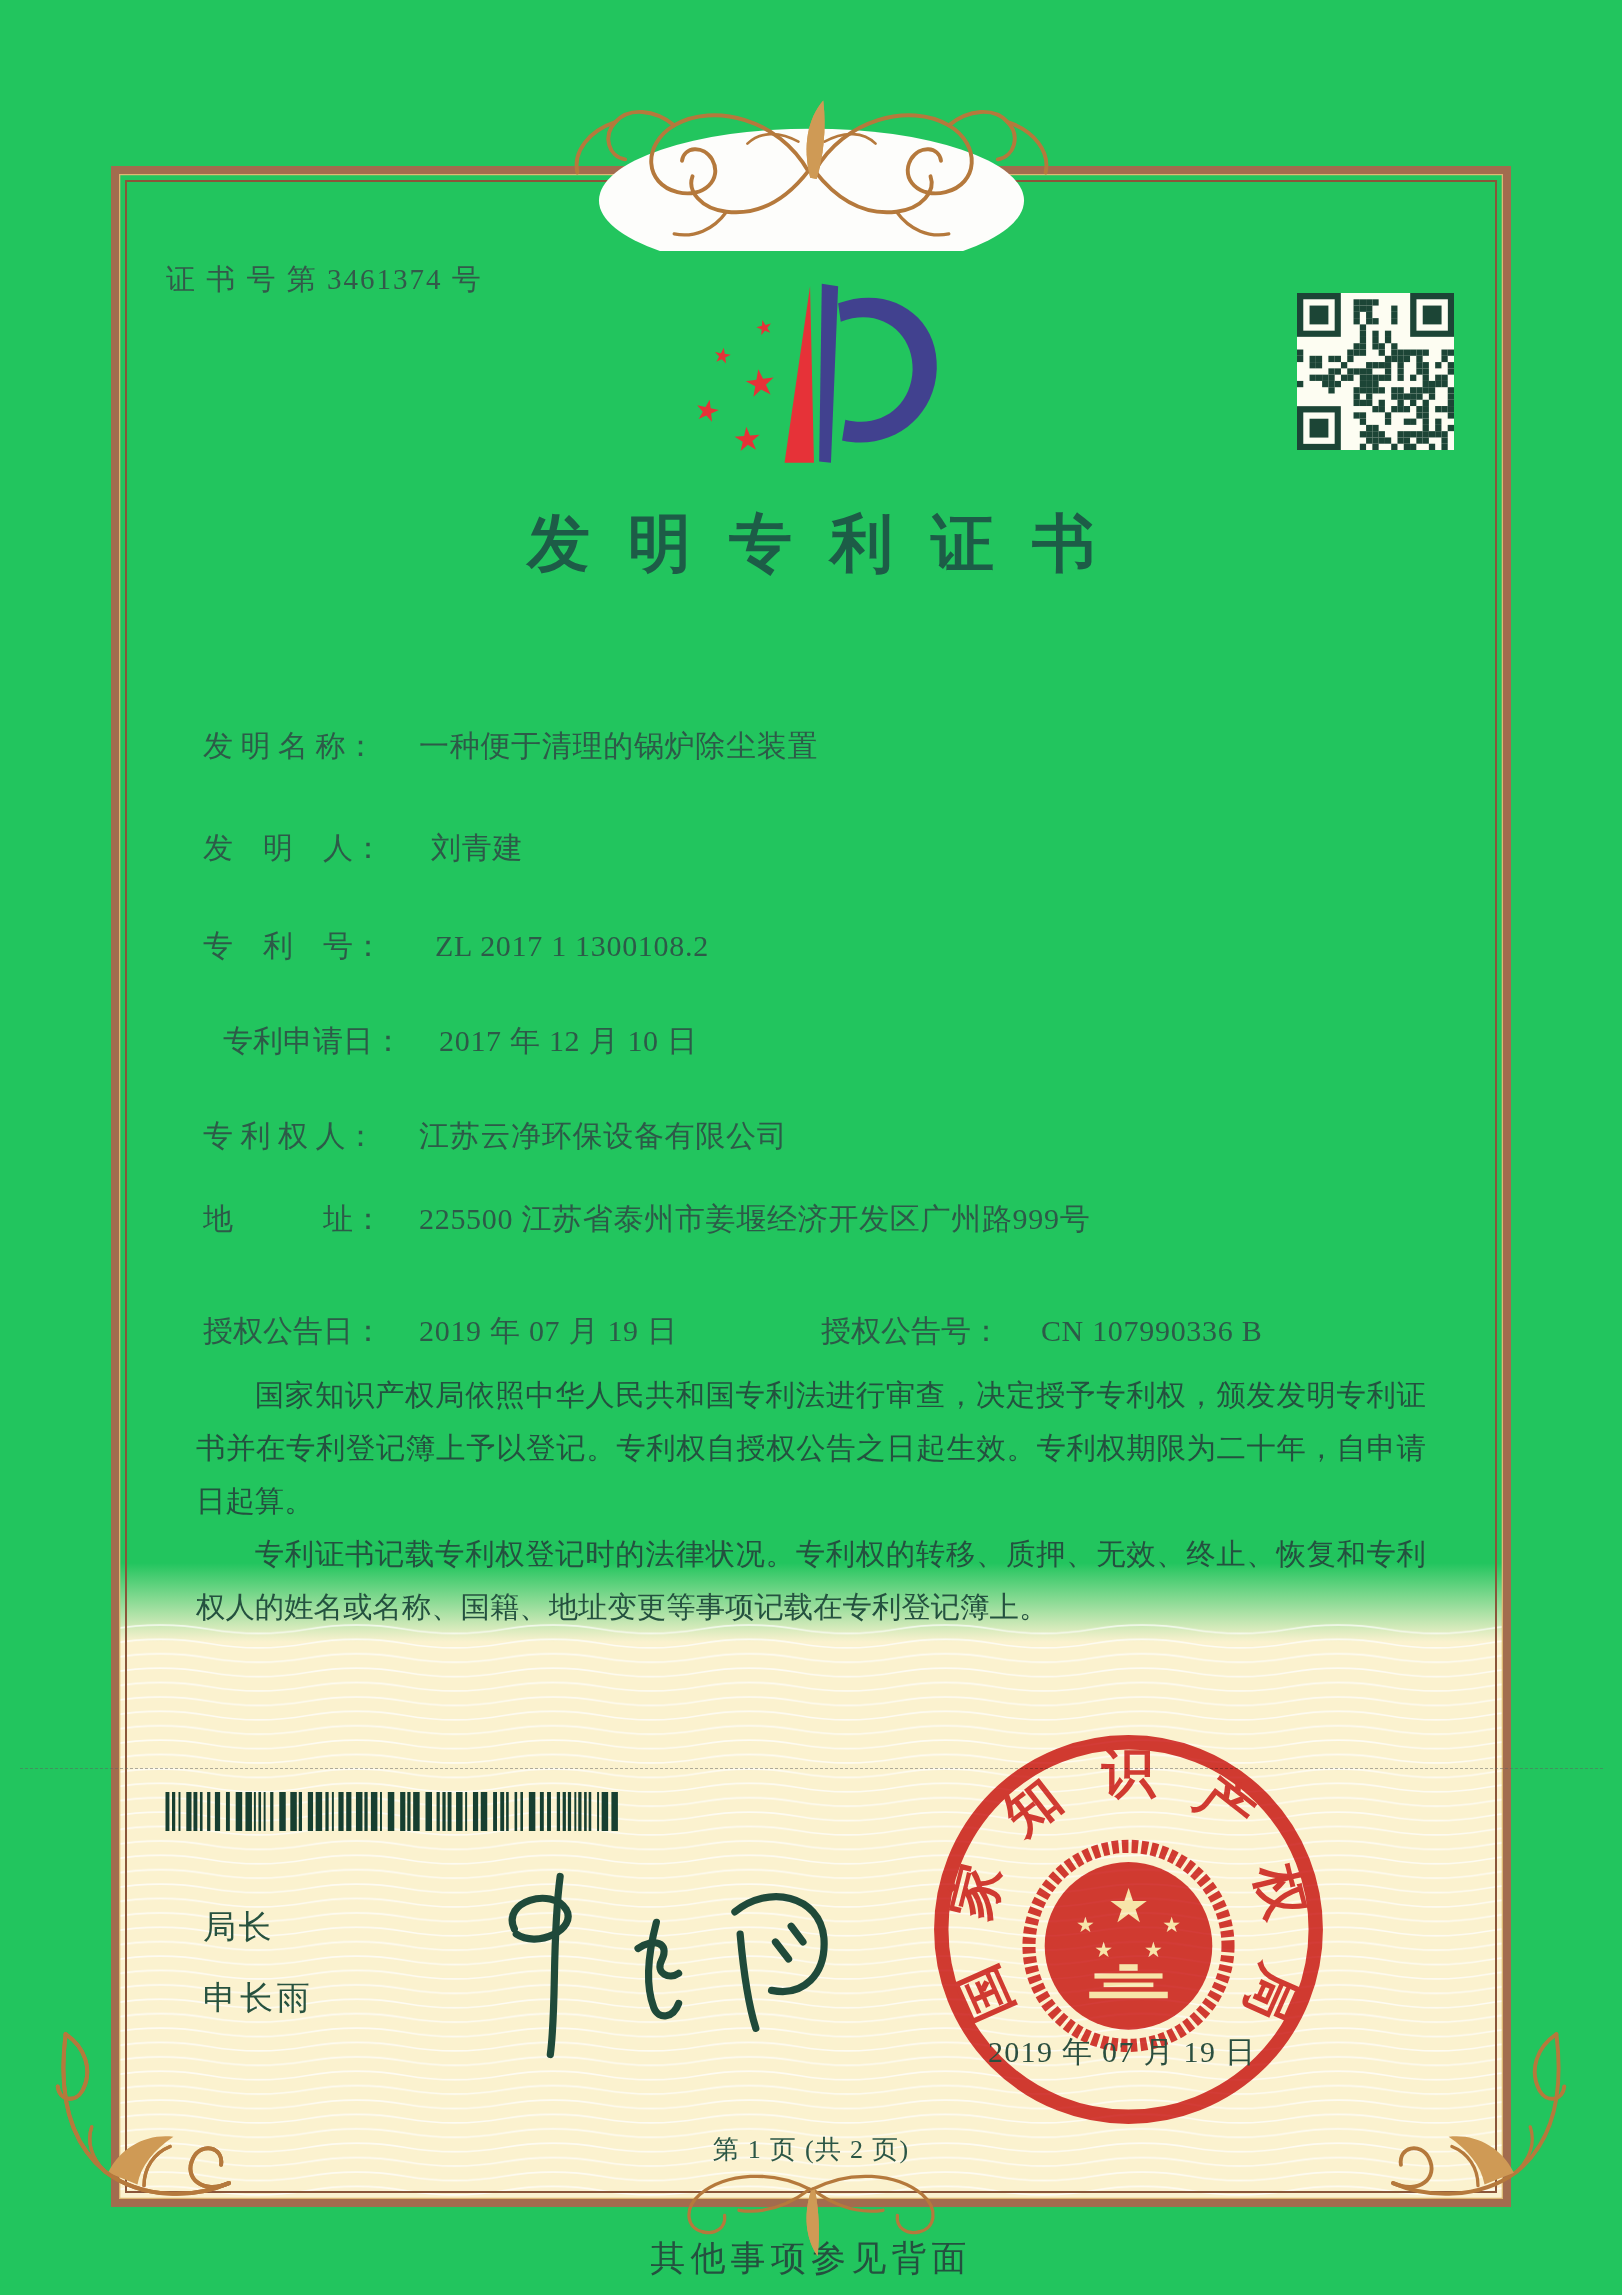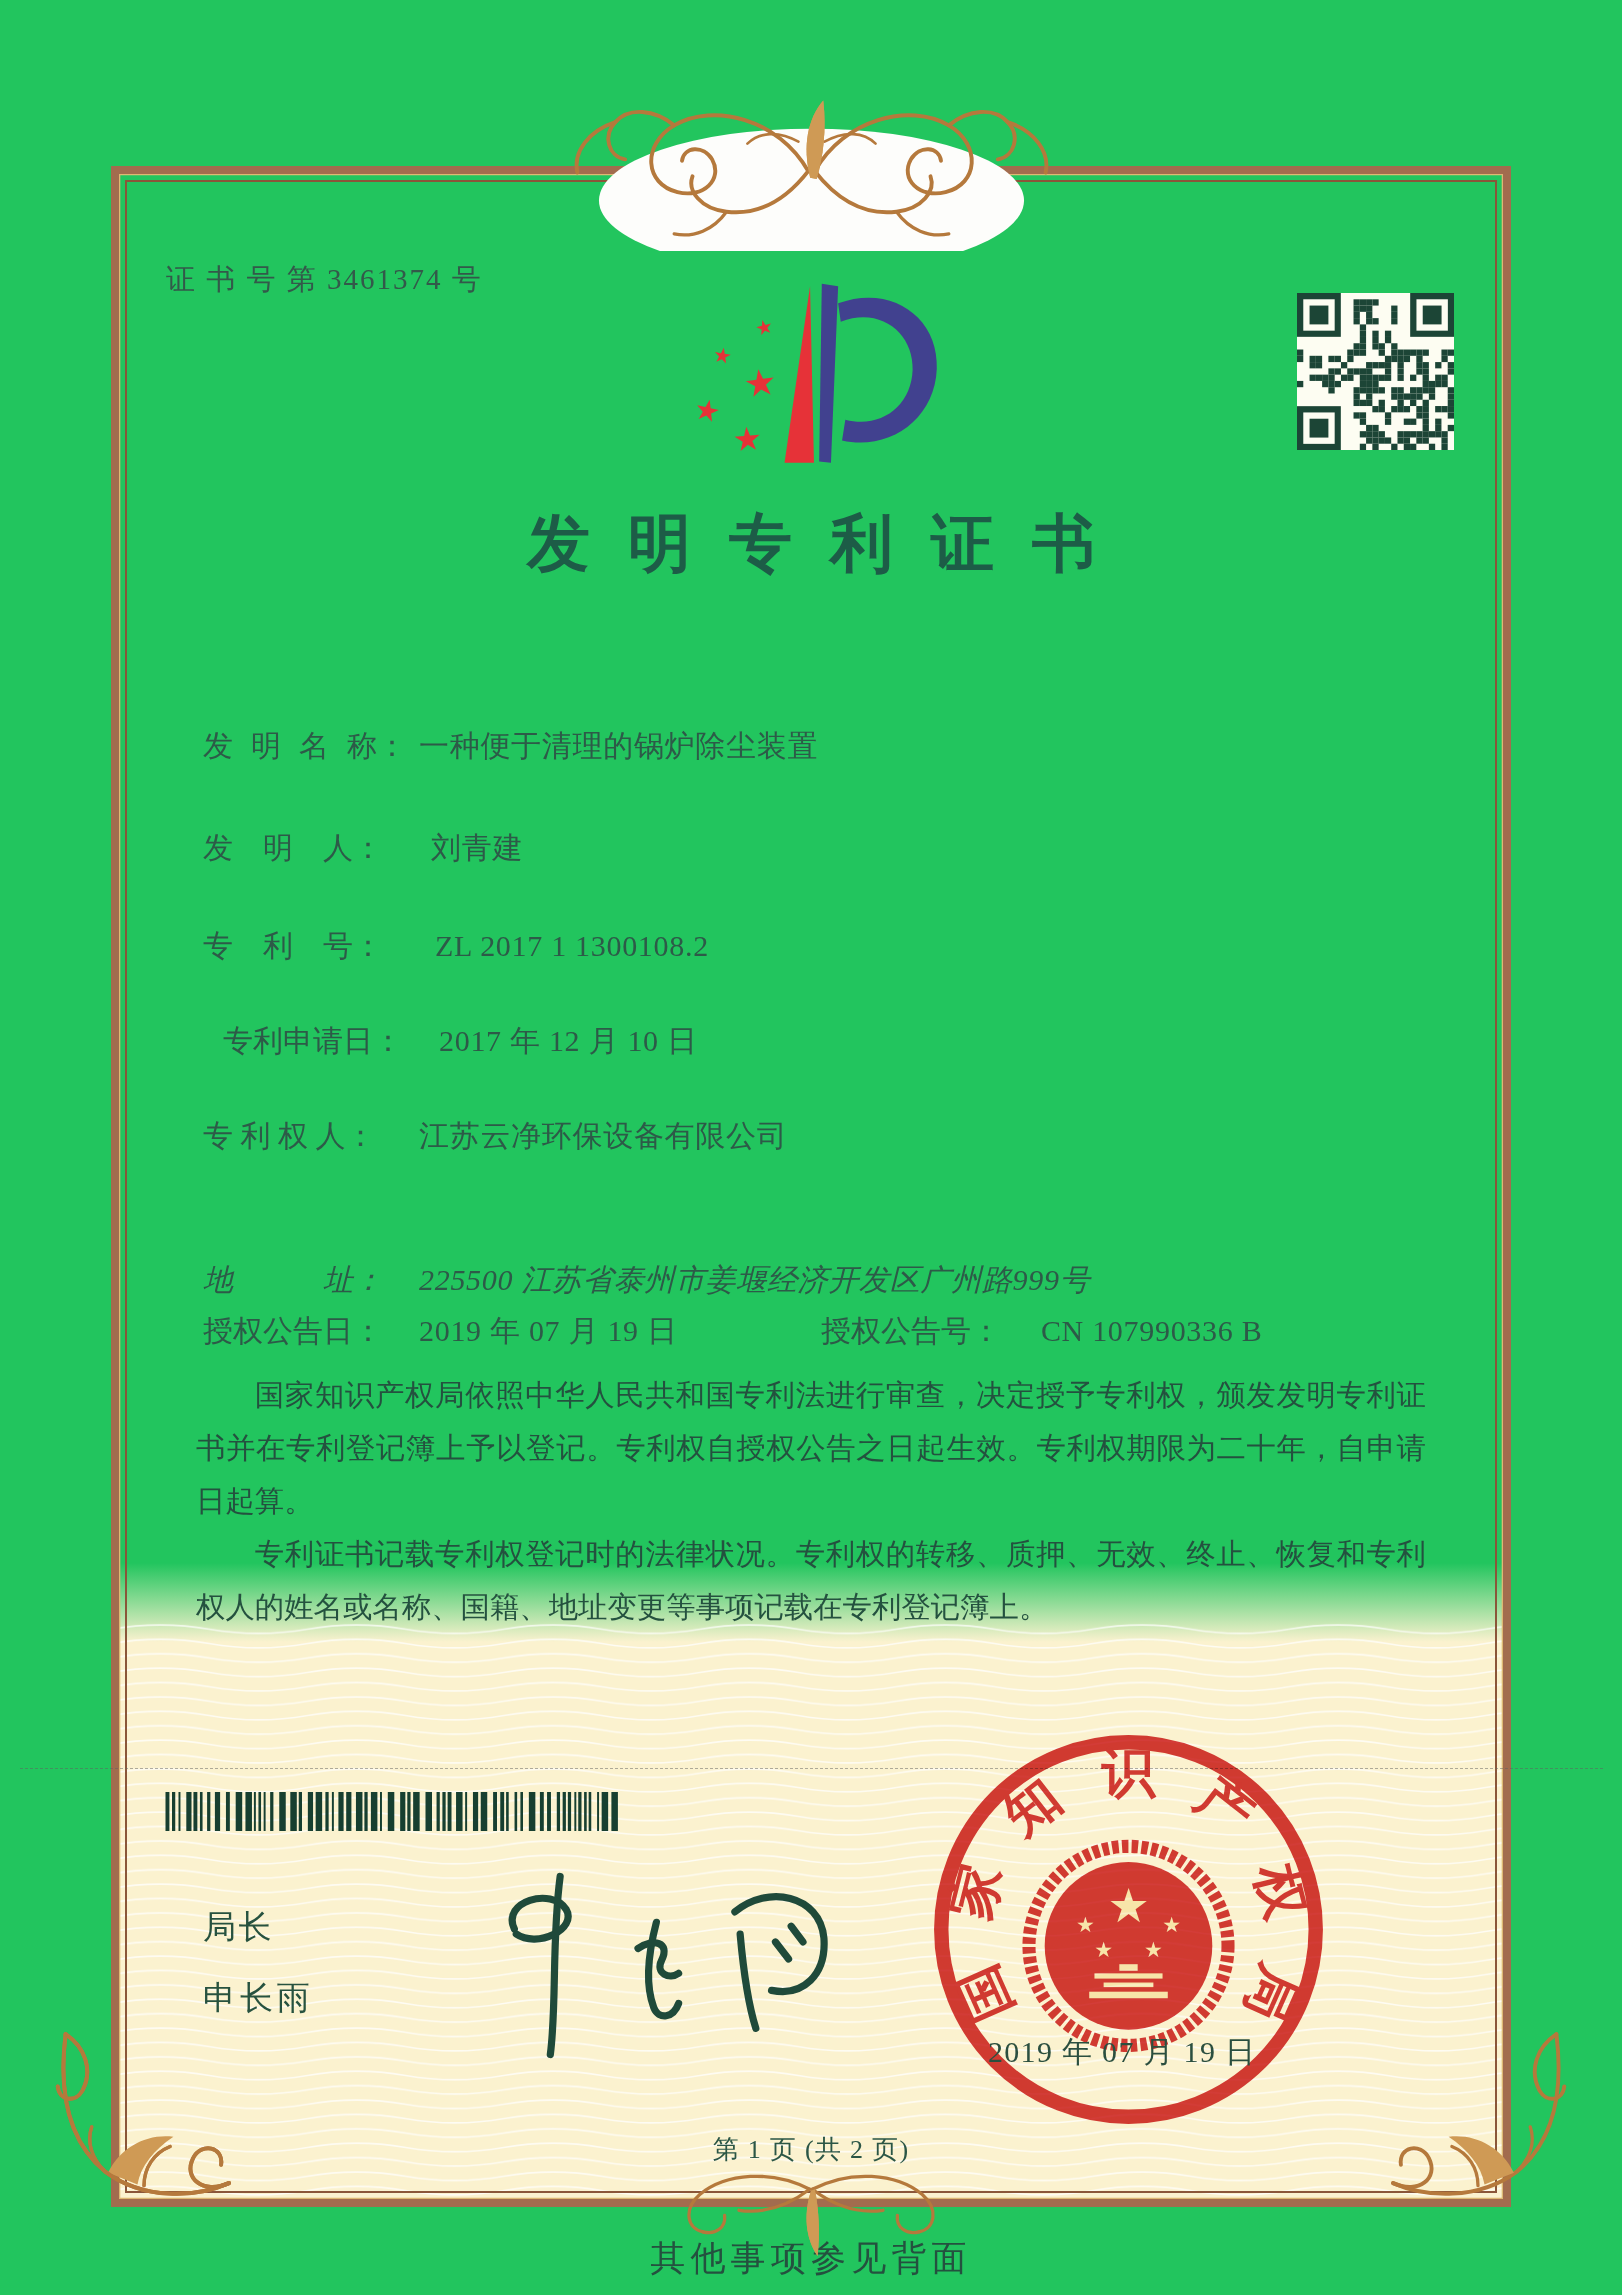--- a/index.html
+++ b/index.html
@@ -286,41 +286,41 @@
         <rect x="144.0" y="230.4" width="9.6" height="9.6"></rect>
         <rect x="163.2" y="230.4" width="9.6" height="9.6"></rect>
         <rect x="172.8" y="230.4" width="9.6" height="9.6"></rect>
         <rect x="201.6" y="230.4" width="9.6" height="9.6"></rect>
         <rect x="220.8" y="230.4" width="9.6" height="9.6"></rect>
       </g>
   </svg>
 
   <div class="title">发明专利证书</div>
 
-  <div class="row" style="top:726px;font-family:Liberation Mono, monospace;">
+  <div class="row" style="top:726px;">
     <span class="lbl">发 明 名 称：</span>
     <span class="val">一种便于清理的锅炉除尘装置</span>
   </div>
   <div class="row" style="top:828px;gap:12px;">
     <span class="lbl">发　明　人：</span>
     <span class="val">刘青建</span>
   </div>
   <div class="row" style="top:926px;gap:16px;">
     <span class="lbl">专　利　号：</span>
     <span class="val">ZL 2017 1 1300108.2</span>
   </div>
   <div class="row" style="top:1021px;margin-left:20px;">
     <span class="lbl">专利申请日：</span>
     <span class="val">2017 年 12 月 10 日</span>
   </div>
   <div class="row" style="top:1116px;">
     <span class="lbl">专 利 权 人：</span>
     <span class="val">江苏云净环保设备有限公司</span>
   </div>
-  <div class="row" style="top:1260px;font-style:italic;">
+  <div class="row" style="top:1199px;">
     <span class="lbl">地　　　址：</span>
     <span class="val">225500 江苏省泰州市姜堰经济开发区广州路999号</span>
   </div>
   <div class="row" style="top:1311px;">
     <span class="lbl">授权公告日：</span>
     <span class="val">2019 年 07 月 19 日</span>
     <span class="row2">
       <span class="lbl">授权公告号：</span>
       <span class="val">CN 107990336 B</span>
     </span>

